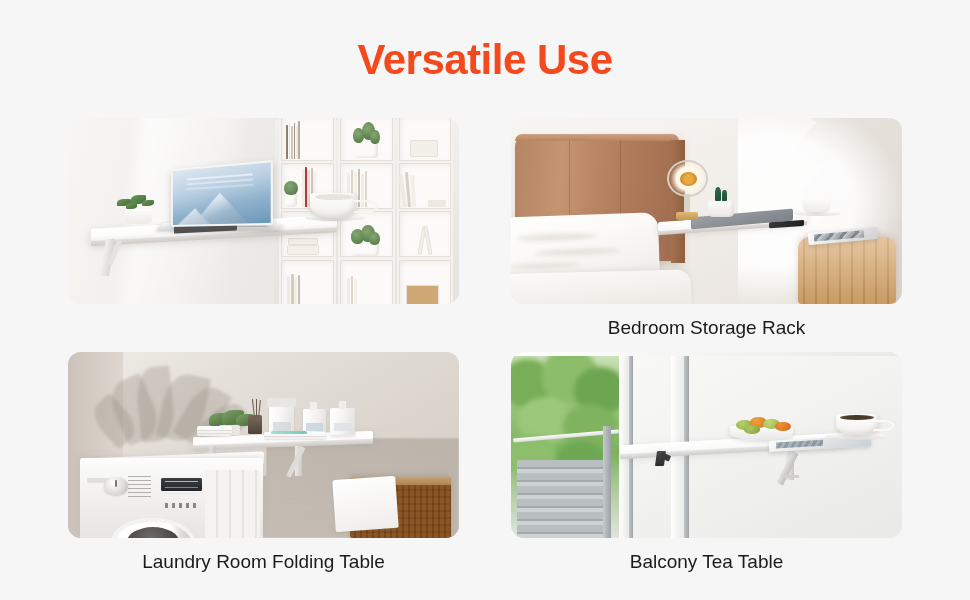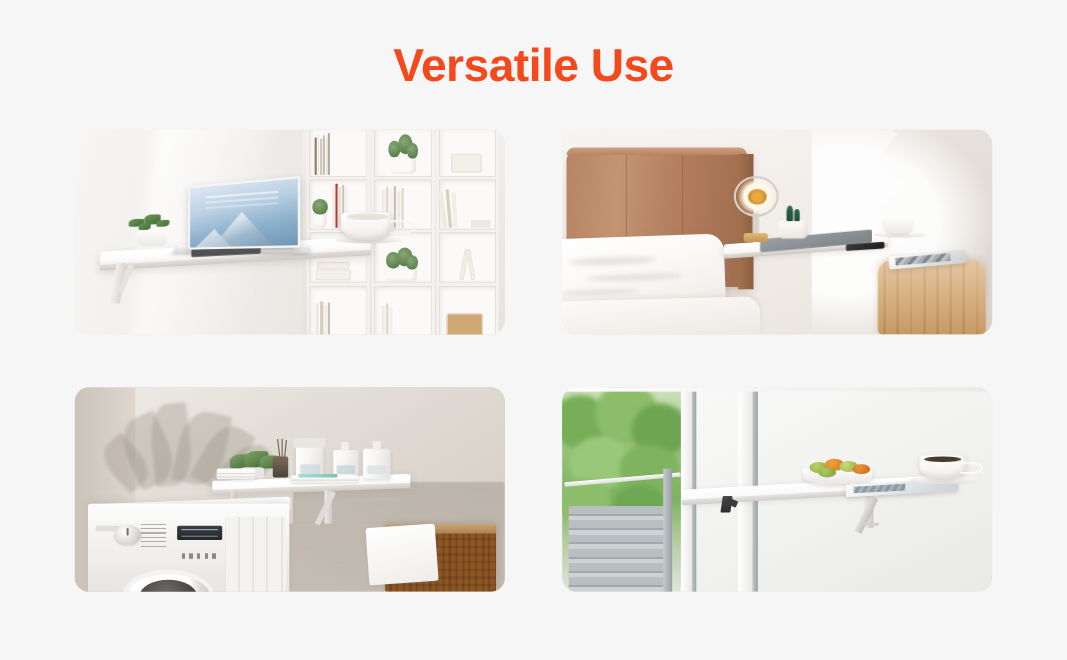--- a/index.html
+++ b/index.html
@@ -475,20 +475,21 @@
       <div class="layer cup2"></div>
       <div class="layer phone"></div>
 
       <div class="layer chair">
         <div class="chair-sh"></div>
       </div>
       <div class="layer mags">
         <div class="magimg"></div>
       </div>
     </div>
+    <div class="caption">Bedroom Storage Rack</div>
   </div>
 
   <div class="cell cell-r2 cell-c1">
     <div class="photo" id="p3">
       <div class="layer wall"></div>
       <div class="layer wall-l"></div>
 
       <div class="palm" style="left:12%; top:14%; width:10%; height:34%; transform:rotate(-24deg);"></div>
       <div class="palm" style="left:18%; top:8%;  width:9%;  height:40%; transform:rotate(-6deg);"></div>
       <div class="palm" style="left:24%; top:12%; width:11%; height:36%; transform:rotate(12deg);"></div>
@@ -555,20 +556,21 @@
         <div class="door">
           <div class="door-in"></div>
         </div>
       </div>
 
       <div class="layer basket">
         <div class="bk-rim"></div>
       </div>
       <div class="layer bk-twl"></div>
     </div>
+    <div class="caption">Laundry Room Folding Table</div>
   </div>
 
   <div class="cell cell-r2 cell-c2">
     <div class="photo" id="p4">
       <div class="layer wall"></div>
 
       <div class="layer outside">
         <div class="foliage" style="left:-8%; top:4%;  width:44%; height:26%; background:#77ae57;"></div>
         <div class="foliage" style="left:26%; top:-2%; width:48%; height:30%; background:#8cbd6a;"></div>
         <div class="foliage" style="left:54%; top:8%;  width:44%; height:26%; background:#6ea551;"></div>
@@ -606,15 +608,16 @@
       <div class="layer mag">
         <div class="magbar"></div>
       </div>
 
       <div class="layer cup-sc"></div>
       <div class="layer cup">
         <div class="cup-in"></div>
       </div>
       <div class="layer cup-hd"></div>
     </div>
+    <div class="caption">Balcony Tea Table</div>
   </div>
 
 </div>
 
 </body></html>

